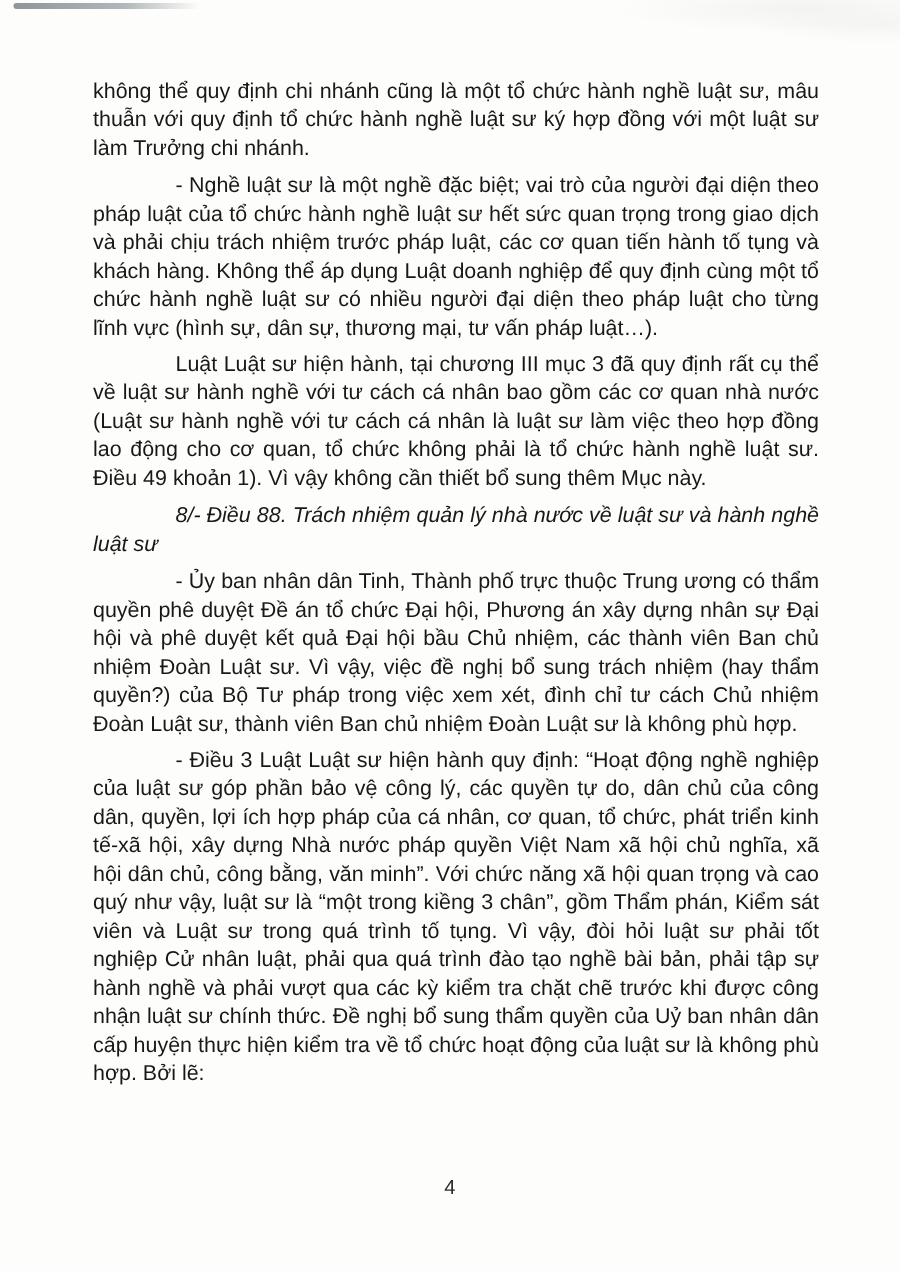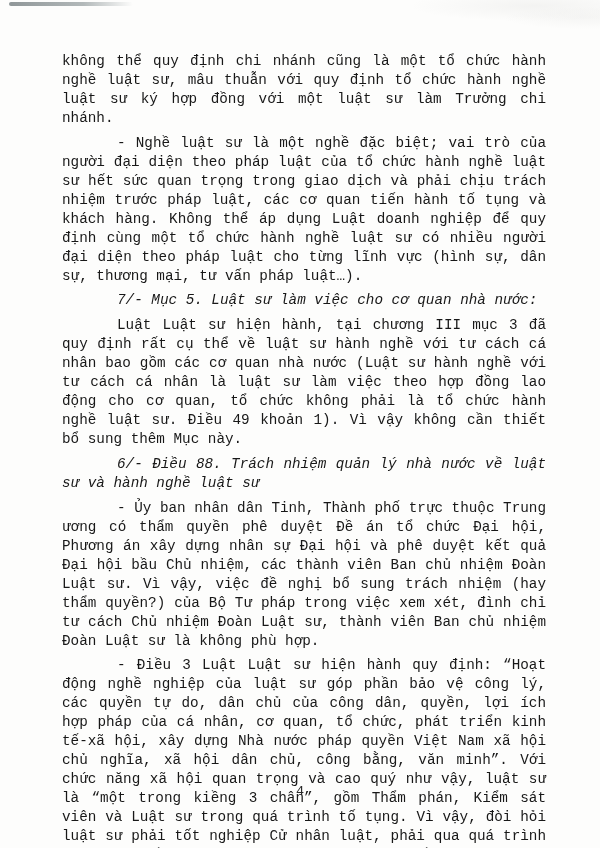--- a/index.html
+++ b/index.html
@@ -5,21 +5,21 @@
   html, body {
     margin: 0;
     padding: 0;
     background: #ffffff;
   }
   .page {
     position: relative;
     width: 600px;
     height: 848px;
     background: #fdfdfc;
-    font-family: Liberation Mono, monospace;
+    font-family: Liberation Sans, sans-serif;
     color: #181818;
     overflow: hidden;
   }
   
   .page::before {
     content: "";
     position: absolute;
     right: 0; top: 0;
     width: 260px; height: 60px;
     background:
@@ -73,25 +73,24 @@
 
 <div class="page">
 
   <div class="scan-line"></div>
 
   <main class="text-block">
     <p class="no-indent">không thể quy định chi nhánh cũng là một tổ chức hành nghề luật sư, mâu thuẫn với quy định tổ chức hành nghề luật sư ký hợp đồng với một luật sư làm Trưởng chi nhánh.</p>
 
     <p>- Nghề luật sư là một nghề đặc biệt; vai trò của người đại diện theo pháp luật của tổ chức hành nghề luật sư hết sức quan trọng trong giao dịch và phải chịu trách nhiệm trước pháp luật, các cơ quan tiến hành tố tụng và khách hàng. Không thể áp dụng Luật doanh nghiệp để quy định cùng một tổ chức hành nghề luật sư có nhiều người đại diện theo pháp luật cho từng lĩnh vực (hình sự, dân sự, thương mại, tư vấn pháp luật…).</p>
 
-    <p class="heading">7/- Mục 5. Luật sư làm việc cho cơ quan nhà nước:</p>
 
     <p>Luật Luật sư hiện hành, tại chương III mục 3 đã quy định rất cụ thể về luật sư hành nghề với tư cách cá nhân bao gồm các cơ quan nhà nước (Luật sư hành nghề với tư cách cá nhân là luật sư làm việc theo hợp đồng lao động cho cơ quan, tổ chức không phải là tổ chức hành nghề luật sư. Điều 49 khoản 1). Vì vậy không cần thiết bổ sung thêm Mục này.</p>
 
-    <p class="heading">6/- Điều 88. Trách nhiệm quản lý nhà nước về luật sư và hành nghề luật sư</p>
+    <p class="heading">8/- Điều 88. Trách nhiệm quản lý nhà nước về luật sư và hành nghề luật sư</p>
 
     <p>- Ủy ban nhân dân Tinh, Thành phố trực thuộc Trung ương có thẩm quyền phê duyệt Đề án tổ chức Đại hội, Phương án xây dựng nhân sự Đại hội và phê duyệt kết quả Đại hội bầu Chủ nhiệm, các thành viên Ban chủ nhiệm Đoàn Luật sư. Vì vậy, việc đề nghị bổ sung trách nhiệm (hay thẩm quyền?) của Bộ Tư pháp trong việc xem xét, đình chỉ tư cách Chủ nhiệm Đoàn Luật sư, thành viên Ban chủ nhiệm Đoàn Luật sư là không phù hợp.</p>
 
     <p>- Điều 3 Luật Luật sư hiện hành quy định: “Hoạt động nghề nghiệp của luật sư góp phần bảo vệ công lý, các quyền tự do, dân chủ của công dân, quyền, lợi ích hợp pháp của cá nhân, cơ quan, tổ chức, phát triển kinh tế-xã hội, xây dựng Nhà nước pháp quyền Việt Nam xã hội chủ nghĩa, xã hội dân chủ, công bằng, văn minh”. Với chức năng xã hội quan trọng và cao quý như vậy, luật sư là “một trong kiềng 3 chân”, gồm Thẩm phán, Kiểm sát viên và Luật sư trong quá trình tố tụng. Vì vậy, đòi hỏi luật sư phải tốt nghiệp Cử nhân luật, phải qua quá trình đào tạo nghề bài bản, phải tập sự hành nghề và phải vượt qua các kỳ kiểm tra chặt chẽ trước khi được công nhận luật sư chính thức. Đề nghị bổ sung thẩm quyền của Uỷ ban nhân dân cấp huyện thực hiện kiểm tra về tổ chức hoạt động của luật sư là không phù hợp. Bởi lẽ:</p>
 
   </main>
 
   <footer class="page-number">4</footer>
 
 </div>

